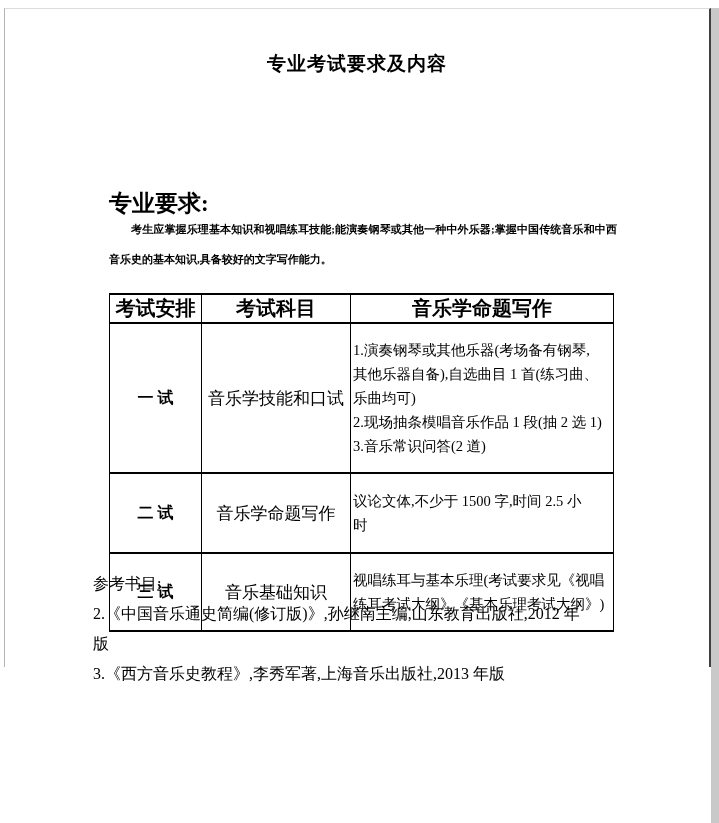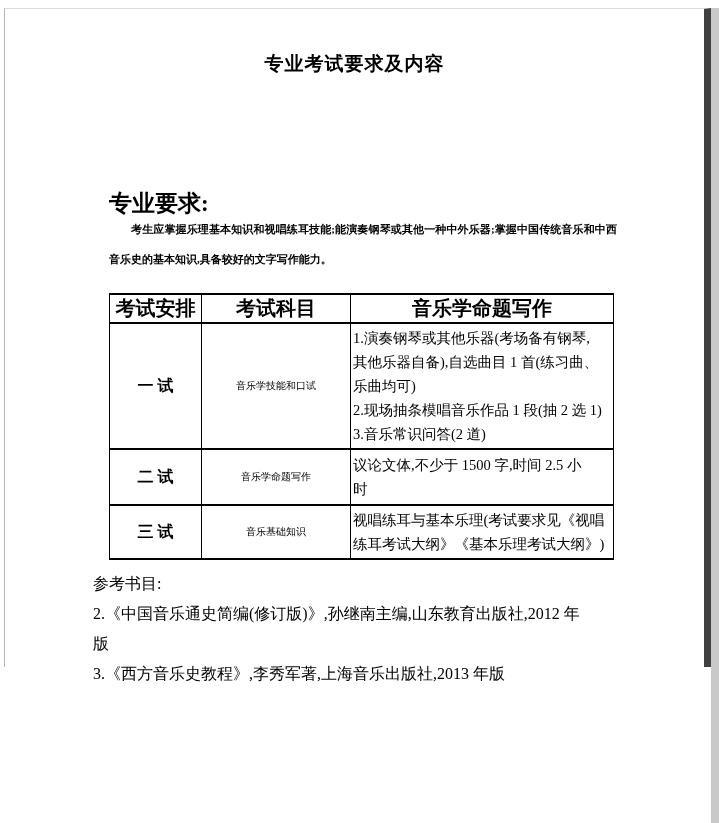--- a/index.html
+++ b/index.html
@@ -20,21 +20,21 @@
   }
   .page {
     position: absolute;
     left: 4px;
     top: 8px;
     width: 707px;
     height: 659px;
     box-sizing: border-box;
     background: #ffffff;
     border-left: 1px solid #b3b3b3;
-    border-right: 7px solid #404040;
+    border-right: 2px solid #404040;
     border-top: 1px solid #dcdcdc;
   }
   .right-shade {
     position: absolute;
     right: 0;
     top: 8px;
     width: 8px;
     height: 815px;
     background: #c9c9c9;
   }
@@ -101,29 +101,29 @@
     text-align: center;
     vertical-align: middle;
   }
   .exam-table td.cell-arrangement {
     font-size: 16px;
     font-weight: bold;
     text-align: center;
     vertical-align: middle;
   }
   .exam-table td.cell-subject {
-    font-size: 10px;
+    font-size: 17px;
     text-align: center;
     vertical-align: middle;
   }
   .exam-table td.cell-requirements {
     font-size: 14.5px;
     line-height: 24px;
     vertical-align: middle;
-    padding: 2px 2px;
+    padding: 14px 2px;
     white-space: pre-line;
     text-align: left;
   }
   .exam-table tr.row-1 td { height: 120px; }
   .exam-table tr.row-2 td { height: 50px; }
   .exam-table tr.row-3 td { height: 48px; }
   .refs {
     position: absolute;
     top: 560px;
     left: 88px;

